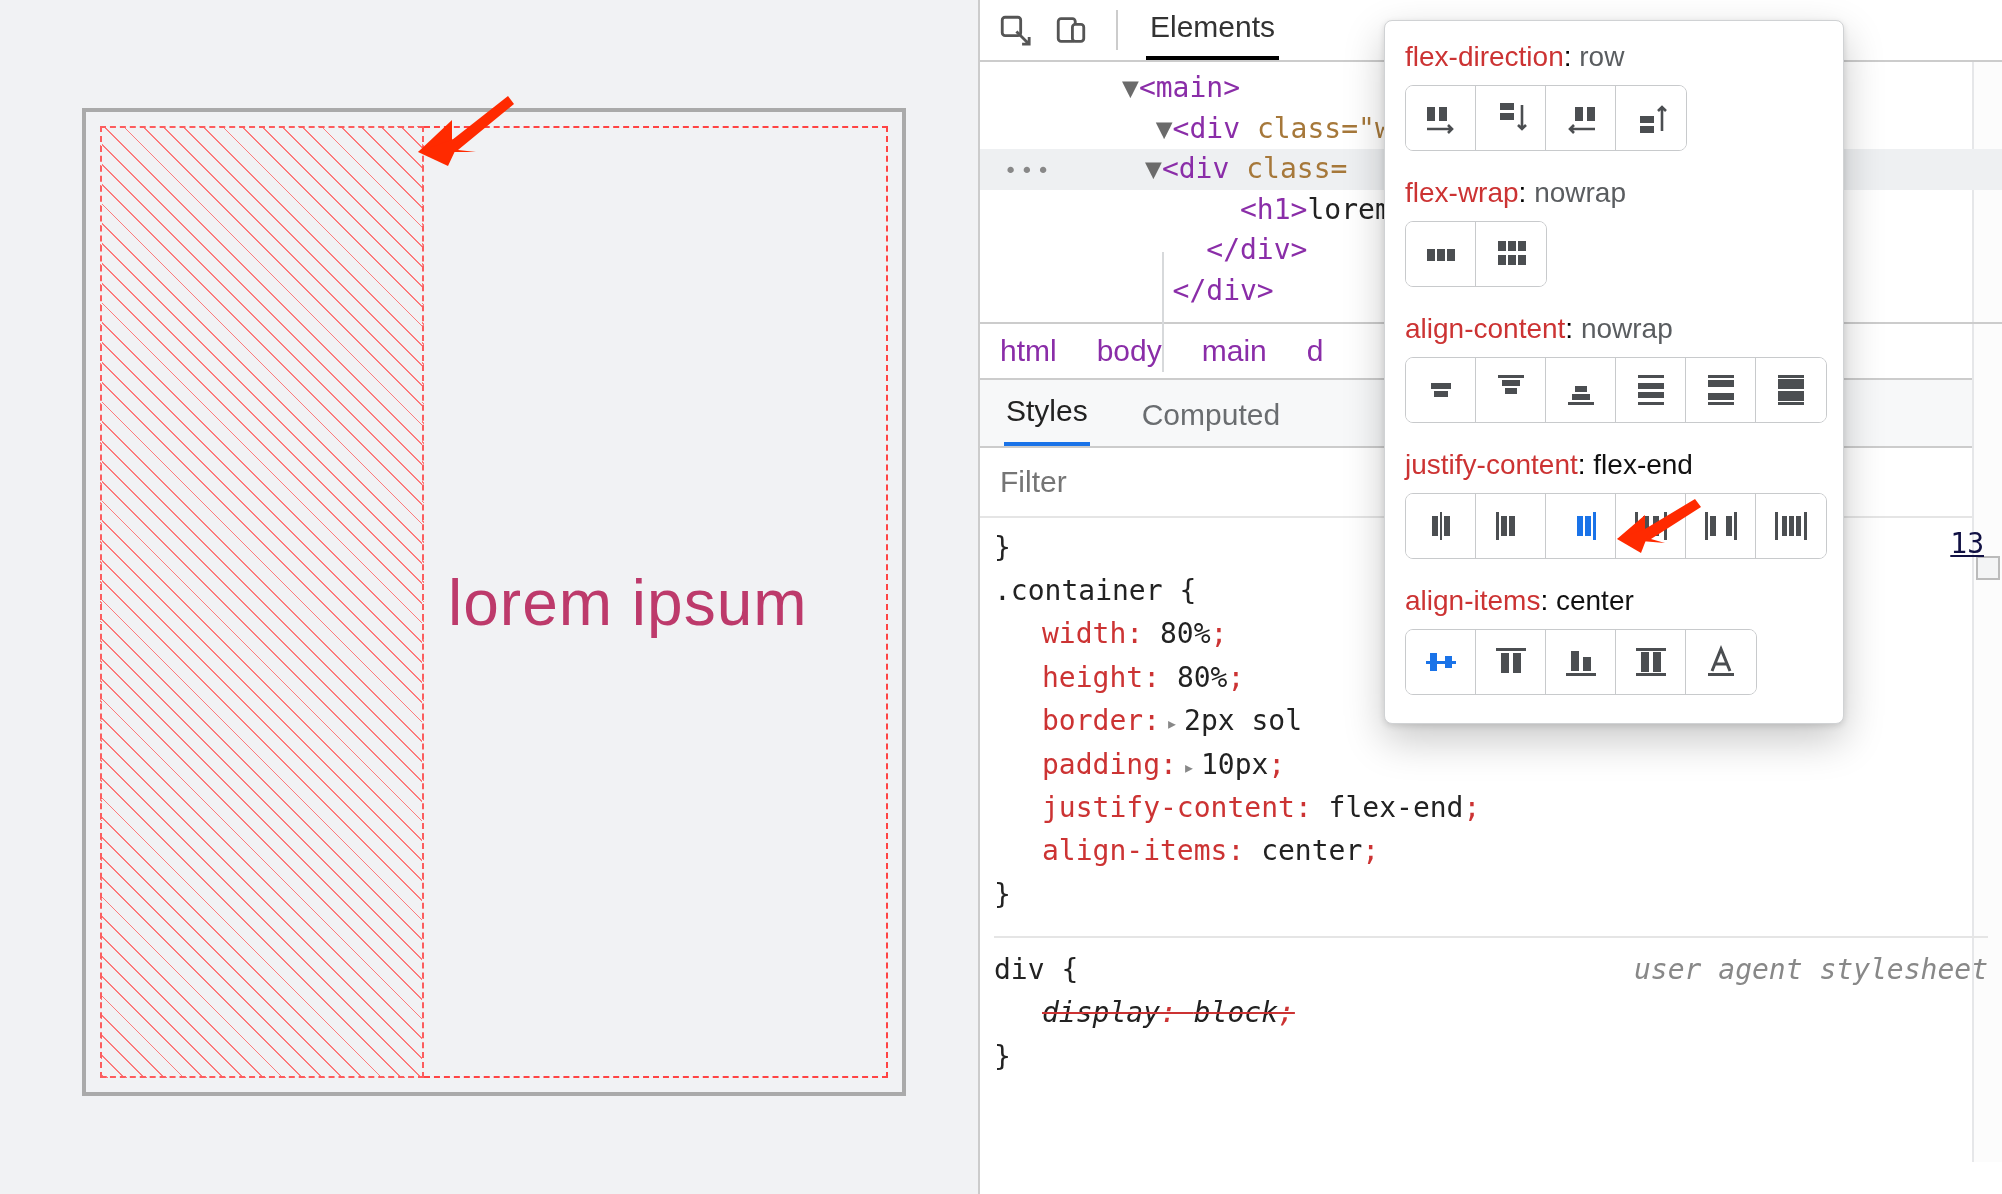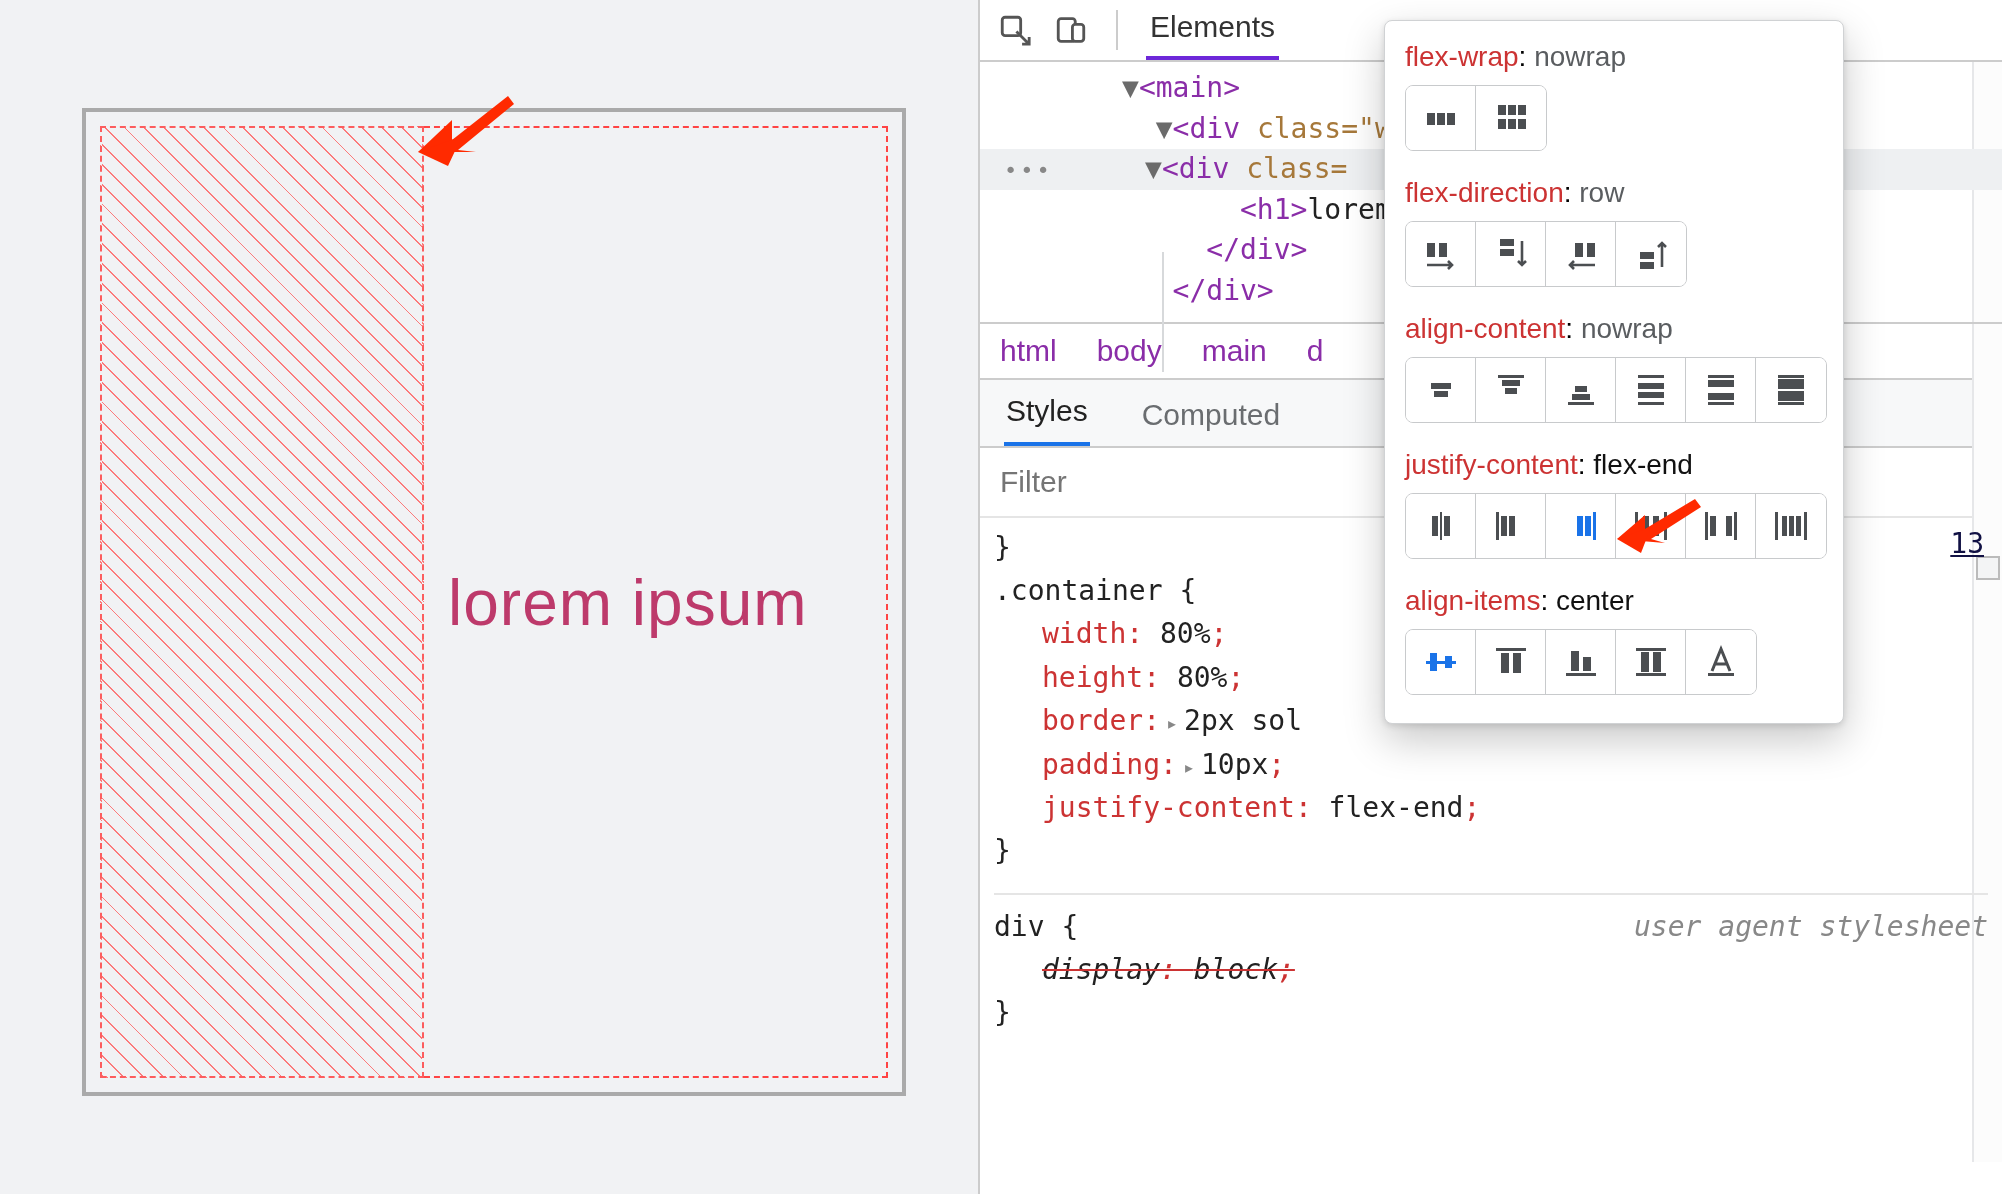--- a/index.html
+++ b/index.html
@@ -79,21 +79,21 @@
     border-bottom:2px solid #ccc;
     display:flex;
     align-items:center;
     padding:0 18px;
     gap:22px;
   }
   .toolbar .ticon { width:34px; height:34px; color:#555; }
   .toolbar .divider { width:2px; height:40px; background:#ccc; margin:0 6px; }
   .toolbar .tab-el {
     font-size:30px; color:#333; padding:10px 4px 12px;
-    border-bottom:4px solid #6d28d9;
+    border-bottom:4px solid #000000;
   }
   .dom-tree {
     font-family: Menlo, monospace;
     font-size:28px;
     line-height:1.45;
     padding:6px 0 10px 0;
     border-bottom:2px solid #ccc;
     position:relative;
   }
   .dom-tree .row { white-space:pre; padding-left:24px; color:#999;}
@@ -283,84 +283,85 @@
 
     <div class="styles-pane">
       <span class="line13">13</span>
       <div class="brace">}</div>
       <div class="rule-sel">.container {</div>
       <div class="prop"><span class="propname">width</span>: <span class="propval">80%</span>;</div>
       <div class="prop"><span class="propname">height</span>: <span class="propval">80%</span>;</div>
       <div class="prop"><span class="propname">border</span>:<span class="tri">▸</span><span class="propval">2px sol</span></div>
       <div class="prop"><span class="propname">padding</span>:<span class="tri">▸</span><span class="propval">10px</span>;</div>
       <div class="prop"><span class="propname">justify-content</span>: <span class="propval">flex-end</span>;</div>
+      <div class="prop"><span class="propname">align-items</span>: <span class="propval">center</span>;</div>
       <div class="brace">}</div>
 
       <div class="ua-rule">
         <span class="ua-label">user agent stylesheet</span>
         <div class="rule-sel">div {</div>
         <div class="prop strike" style="font-style:italic;"><span class="propname" style="color:#222">display</span>: <span class="propval">block</span>;</div>
         <div class="brace">}</div>
       </div>
     </div>
 
     <div class="flex-popover">
 
       <div class="fp-group">
+        <div class="fp-label"><span class="k">flex-direction</span>: <span class="v">row</span></div>
+        <div class="fp-row">
+          <div class="fp-btn">
+              <svg viewBox="0 0 38 38">
+                <rect x="5" y="8" width="8" height="14" fill="currentColor"></rect>
+                <rect x="17" y="8" width="8" height="14" fill="currentColor"></rect>
+                <path d="M5 30 H30 M26 26 L30 30 L26 34" stroke="currentColor" stroke-width="2.6" fill="none"></path>
+              </svg>
+            </div>
+          <div class="fp-btn">
+              <svg viewBox="0 0 38 38">
+                <rect x="8" y="4" width="14" height="7" fill="currentColor"></rect>
+                <rect x="8" y="14" width="14" height="7" fill="currentColor"></rect>
+                <path d="M30 6 V30 M26 26 L30 30 L34 26" stroke="currentColor" stroke-width="2.6" fill="none"></path>
+              </svg>
+            </div>
+          <div class="fp-btn">
+              <svg viewBox="0 0 38 38">
+                <rect x="13" y="8" width="8" height="14" fill="currentColor"></rect>
+                <rect x="25" y="8" width="8" height="14" fill="currentColor"></rect>
+                <path d="M33 30 H8 M12 26 L8 30 L12 34" stroke="currentColor" stroke-width="2.6" fill="none"></path>
+              </svg>
+            </div>
+          <div class="fp-btn">
+              <svg viewBox="0 0 38 38">
+                <rect x="8" y="17" width="14" height="7" fill="currentColor"></rect>
+                <rect x="8" y="27" width="14" height="7" fill="currentColor"></rect>
+                <path d="M30 32 V8 M26 12 L30 8 L34 12" stroke="currentColor" stroke-width="2.6" fill="none"></path>
+              </svg>
+            </div>
+        </div>
+      </div>
+
+      <div class="fp-group">
         <div class="fp-label"><span class="k">flex-wrap</span>: <span class="v">nowrap</span></div>
         <div class="fp-row">
           <div class="fp-btn">
               <svg viewBox="0 0 38 38">
                 <rect x="5" y="14" width="8" height="12" fill="currentColor"></rect>
                 <rect x="15" y="14" width="8" height="12" fill="currentColor"></rect>
                 <rect x="25" y="14" width="8" height="12" fill="currentColor"></rect>
               </svg>
             </div>
           <div class="fp-btn">
               <svg viewBox="0 0 38 38">
                 <rect x="6" y="6" width="8" height="10" fill="currentColor"></rect>
                 <rect x="16" y="6" width="8" height="10" fill="currentColor"></rect>
                 <rect x="26" y="6" width="8" height="10" fill="currentColor"></rect>
                 <rect x="6" y="20" width="8" height="10" fill="currentColor"></rect>
                 <rect x="16" y="20" width="8" height="10" fill="currentColor"></rect>
                 <rect x="26" y="20" width="8" height="10" fill="currentColor"></rect>
-              </svg>
-            </div>
-        </div>
-      </div>
-
-      <div class="fp-group">
-        <div class="fp-label"><span class="k">flex-direction</span>: <span class="v">row</span></div>
-        <div class="fp-row">
-          <div class="fp-btn">
-              <svg viewBox="0 0 38 38">
-                <rect x="5" y="8" width="8" height="14" fill="currentColor"></rect>
-                <rect x="17" y="8" width="8" height="14" fill="currentColor"></rect>
-                <path d="M5 30 H30 M26 26 L30 30 L26 34" stroke="currentColor" stroke-width="2.6" fill="none"></path>
-              </svg>
-            </div>
-          <div class="fp-btn">
-              <svg viewBox="0 0 38 38">
-                <rect x="8" y="4" width="14" height="7" fill="currentColor"></rect>
-                <rect x="8" y="14" width="14" height="7" fill="currentColor"></rect>
-                <path d="M30 6 V30 M26 26 L30 30 L34 26" stroke="currentColor" stroke-width="2.6" fill="none"></path>
-              </svg>
-            </div>
-          <div class="fp-btn">
-              <svg viewBox="0 0 38 38">
-                <rect x="13" y="8" width="8" height="14" fill="currentColor"></rect>
-                <rect x="25" y="8" width="8" height="14" fill="currentColor"></rect>
-                <path d="M33 30 H8 M12 26 L8 30 L12 34" stroke="currentColor" stroke-width="2.6" fill="none"></path>
-              </svg>
-            </div>
-          <div class="fp-btn">
-              <svg viewBox="0 0 38 38">
-                <rect x="8" y="17" width="14" height="7" fill="currentColor"></rect>
-                <rect x="8" y="27" width="14" height="7" fill="currentColor"></rect>
-                <path d="M30 32 V8 M26 12 L30 8 L34 12" stroke="currentColor" stroke-width="2.6" fill="none"></path>
               </svg>
             </div>
         </div>
       </div>
 
       <div class="fp-group">
         <div class="fp-label"><span class="k">align-content</span>: <span class="v">nowrap</span></div>
         <div class="fp-row">
           <div class="fp-btn">
               <svg viewBox="0 0 38 38">

